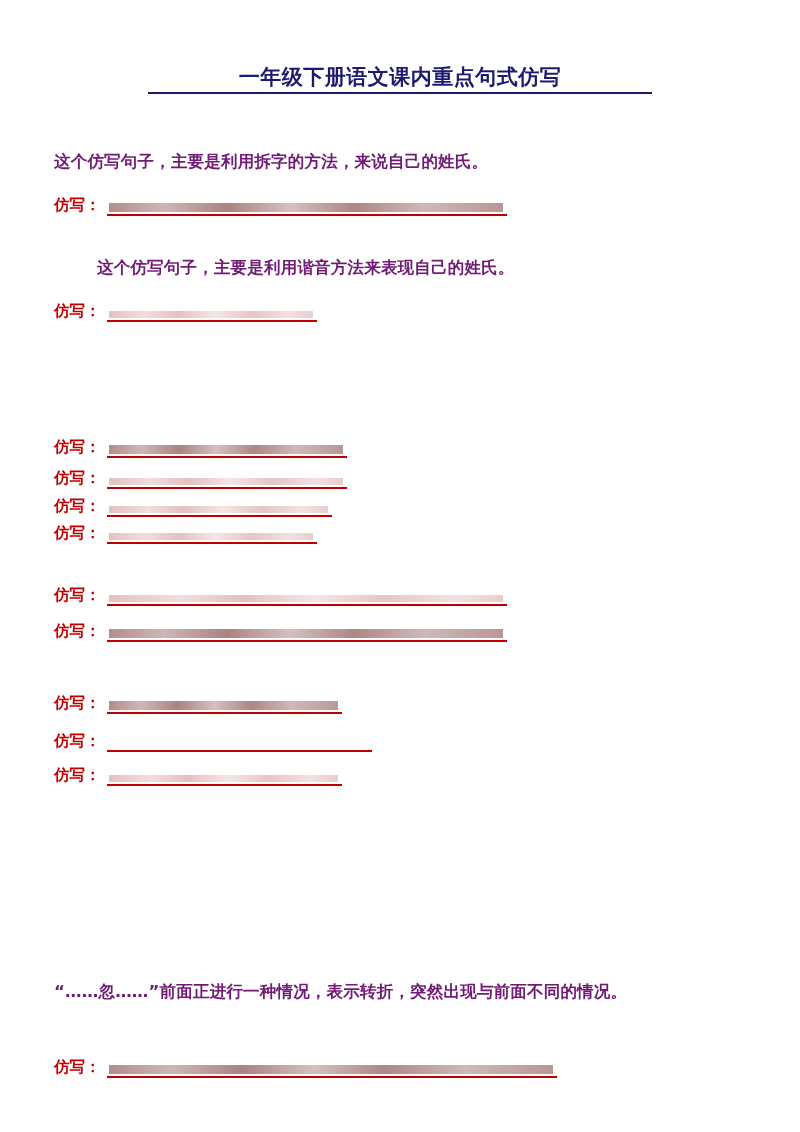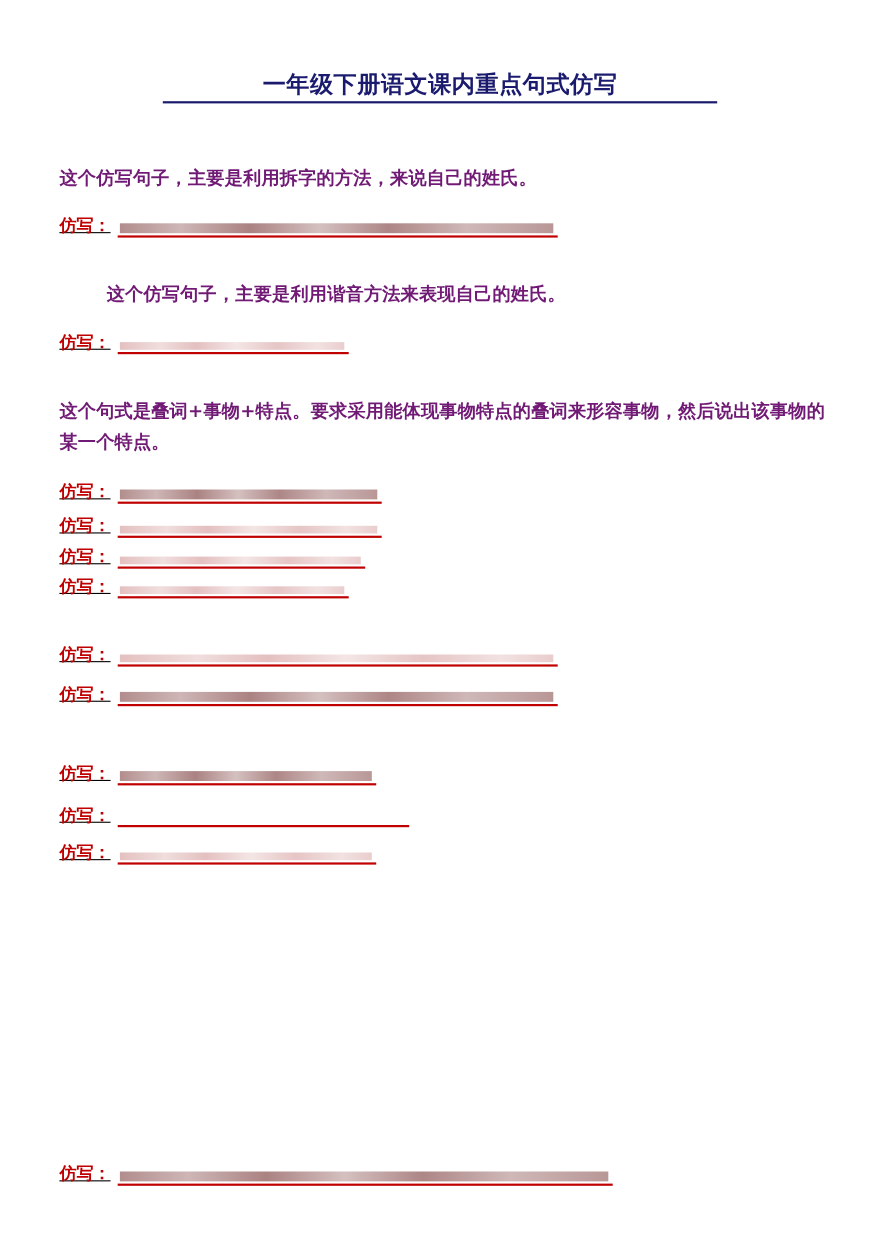--- a/index.html
+++ b/index.html
@@ -58,21 +58,20 @@
   }
 
   
   .answer-row {
     position: absolute;
     left: 54px;
     width: 720px;
     height: 26px;
     display: flex;
     align-items: flex-end;
-    text-decoration: underline;
   }
   .answer-label {
     color: #c00000;
     font-family: "DejaVu Sans", "Liberation Sans", sans-serif;
     font-weight: bold;
     font-size: 15.5px;
     line-height: 20px;
     white-space: nowrap;
     flex: 0 0 auto;
     padding-bottom: 1px;
@@ -124,22 +123,22 @@
 
 <div class="page">
 
   <div class="doc-title">一年级下册语文课内重点句式仿写</div>
   <div class="title-rule"></div>
 
   <div class="explain" style="top:148px;">这个仿写句子，主要是利用拆字的方法，来说自己的姓氏。</div>
 
   <div class="explain" style="top:254px;margin-left:43px;">这个仿写句子，主要是利用谐音方法来表现自己的姓氏。</div>
 
-  <div class="explain" style="top:360px;">这个句式是叠词+事物+特点。要求采用能体现事物特点的叠词来形容事物，然后说出该事物的某一个特点。</div>
 
+  <div class="explain" style="top:978px;">“……忽……”前面正进行一种情况，表示转折，突然出现与前面不同的情况。</div>
 
   <div class="answer-row" style="top:190px;">
     <span class="answer-label">仿写：</span>
     <span class="answer-blank dense" style="width:400px;"></span>
   </div>
 
   <div class="answer-row" style="top:296px;">
     <span class="answer-label">仿写：</span>
     <span class="answer-blank" style="width:210px;"></span>
   </div>

